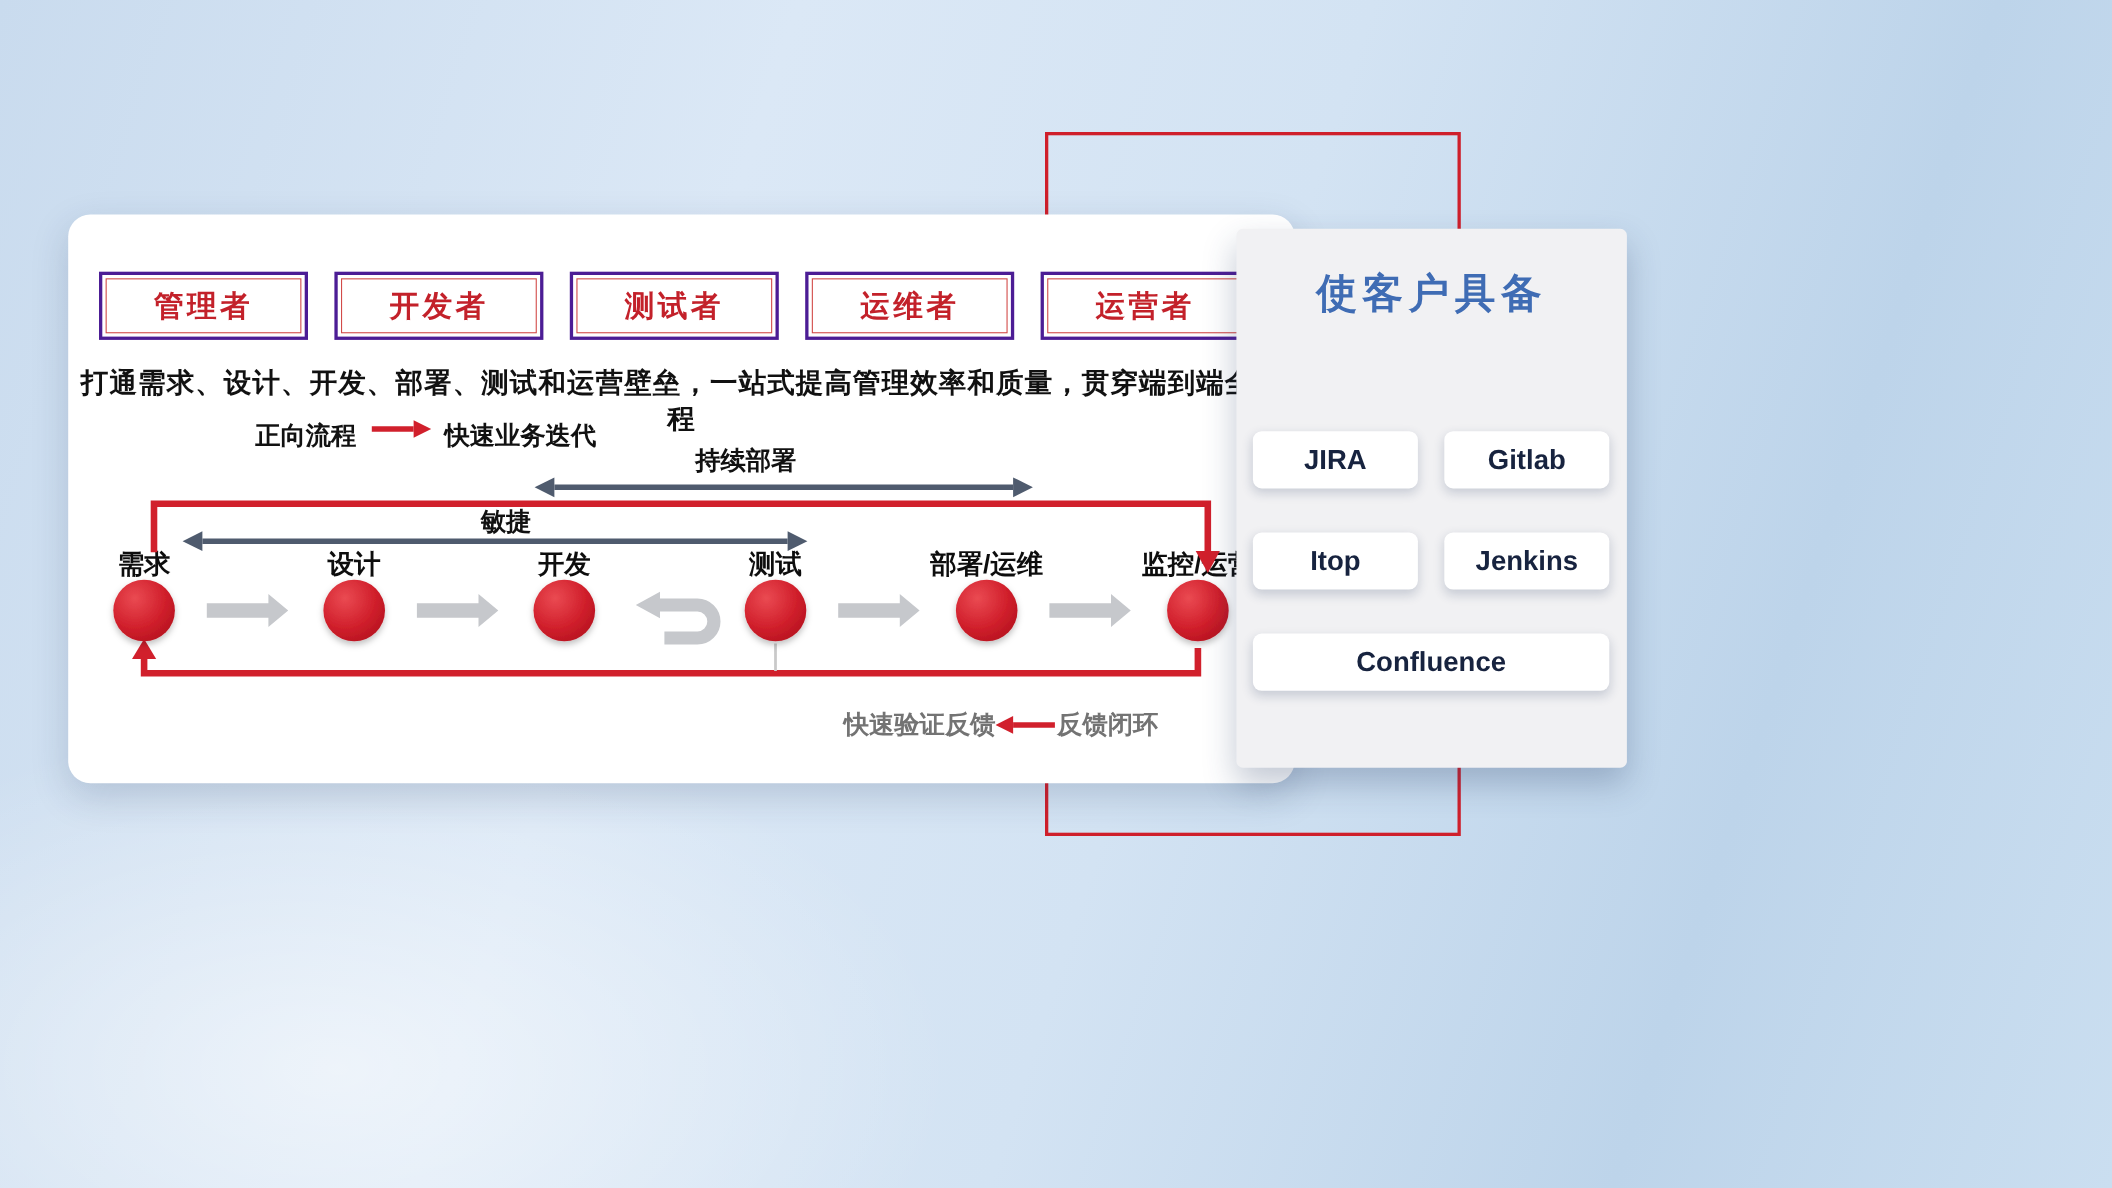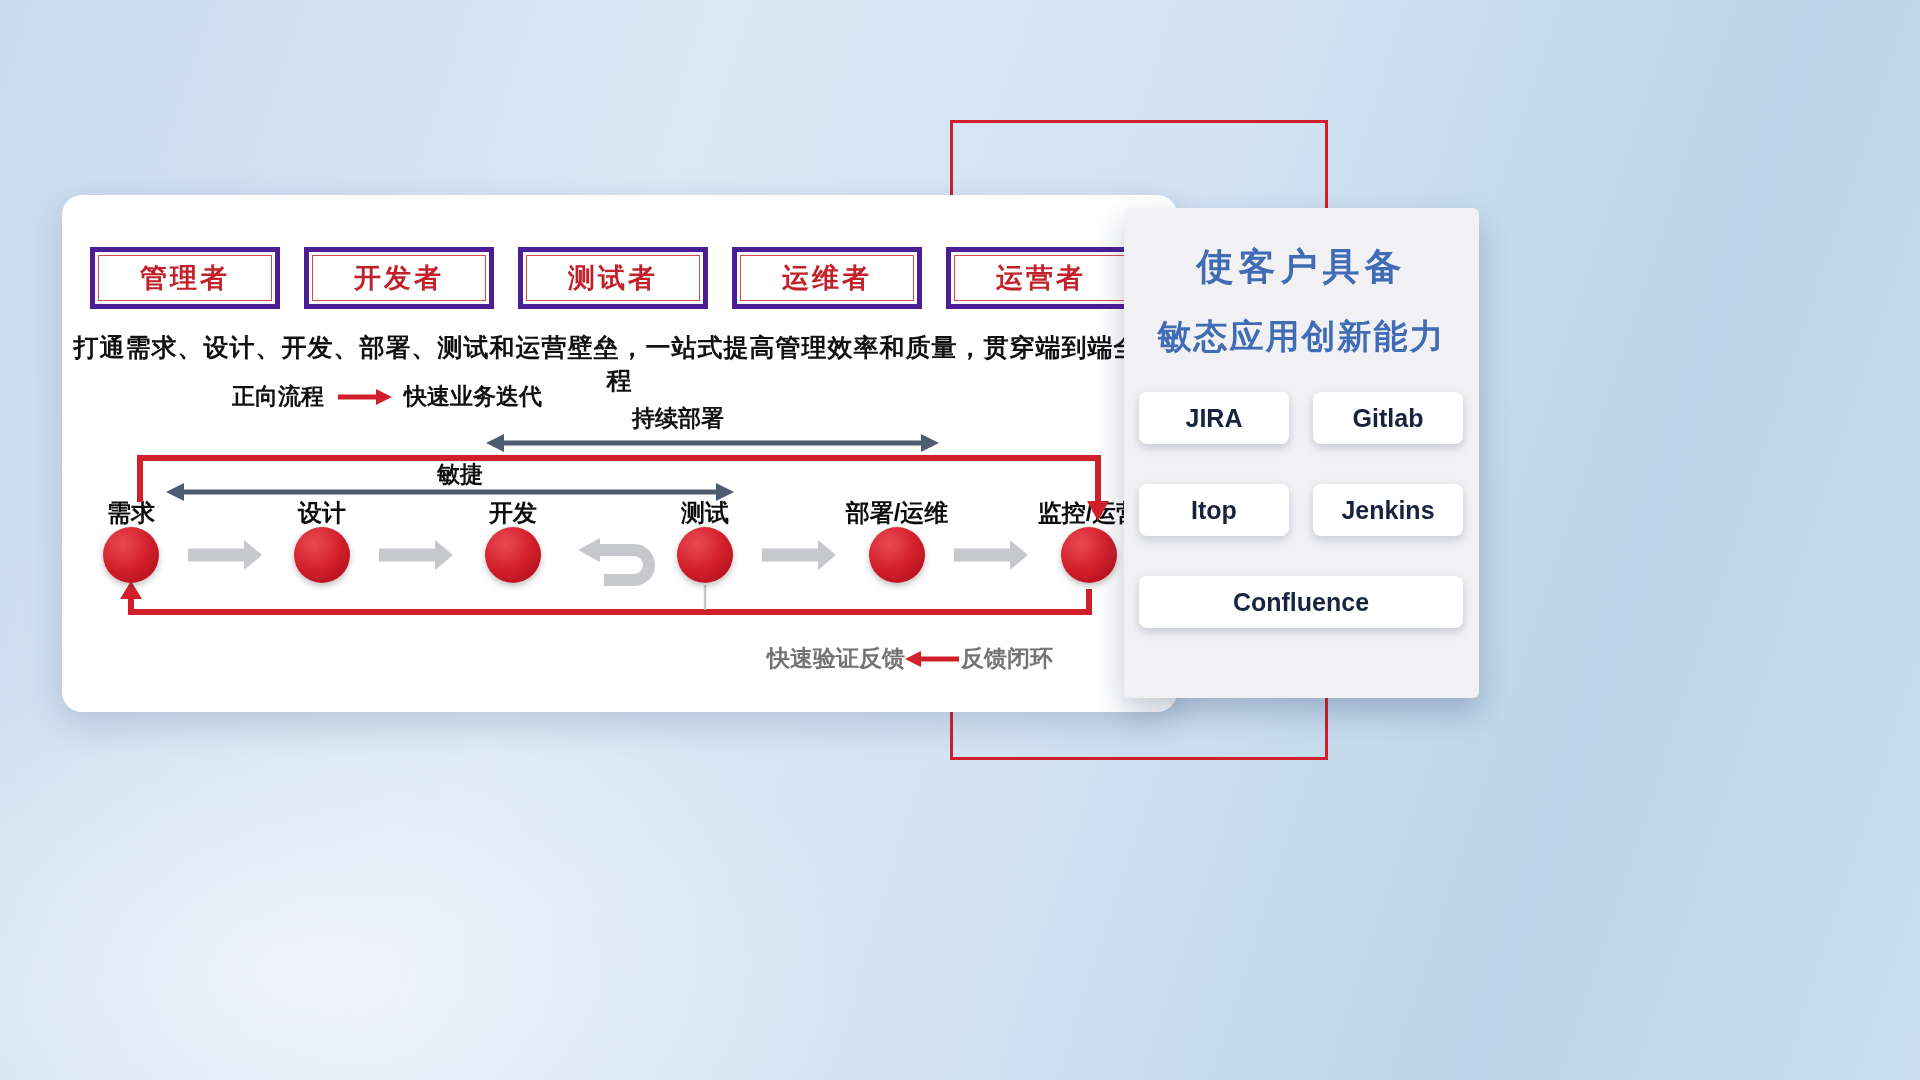--- a/index.html
+++ b/index.html
@@ -16,29 +16,29 @@
 
   
   .red-frame { position:absolute; left:950px; top:120px; width:372px; height:634px;
     border:3px solid #cf1f2b; z-index:1; }
 
   
   .card { position:absolute; left:62px; top:195px; width:1115px; height:517px;
     background:#ffffff; border-radius:20px; box-shadow:0 12px 34px rgba(30,50,90,.18); z-index:2; }
 
   .roles { position:absolute; left:28px; top:52px; width:1046px; display:flex; justify-content:space-between; }
-  .role-box { width:190px; height:62px; border:5px solid #4c1d95; padding:3px; box-sizing:border-box; background:#fff; }
+  .role-box { width:190px; height:62px; border:3px solid #4c1d95; padding:3px; box-sizing:border-box; background:#fff; }
   .role-inner { width:100%; height:100%; border:1px solid #d24b49; box-sizing:border-box;
     display:flex; align-items:center; justify-content:center;
     font-size:27px; font-weight:bold; color:#c3212a; letter-spacing:3px; }
 
   .subtitle { position:absolute; left:0; top:136px; width:100%; text-align:center;
     font-size:25px; font-weight:bold; color:#111; letter-spacing:1px; }
 
-  .legend-forward { position:absolute; left:170px; top:186px; display:flex; align-items:center; gap:12px;
+  .legend-forward { position:absolute; left:170px; top:186px; display:flex; gap:12px;
     font-size:23px; font-weight:bold; color:#111; }
 
   .cd-label { position:absolute; left:616px; top:208px; transform:translateX(-50%);
     font-size:23px; font-weight:bold; color:#111; }
   .agile-label { position:absolute; left:398px; top:264px; transform:translateX(-50%);
     font-size:23px; font-weight:bold; color:#111; }
 
   .stage-label { position:absolute; top:302px; transform:translateX(-50%);
     font-size:24px; font-weight:bold; color:#0d0d0d; white-space:nowrap; }
 
@@ -173,21 +173,20 @@
         <circle cx="643" cy="360" r="28" fill="url(#circleGrad)"></circle>
         <circle cx="835" cy="360" r="28" fill="url(#circleGrad)"></circle>
         <circle cx="1027" cy="360" r="28" fill="url(#circleGrad)"></circle>
       </g>
     </svg>
 
   </div>
 
   <div class="panel">
     <div class="panel-title1">使客户具备</div>
-    <div class="panel-title2">敏态应用创新能力</div>
     <div class="tools">
       <div class="tool">JIRA</div>
       <div class="tool">Gitlab</div>
       <div class="tool">Itop</div>
       <div class="tool">Jenkins</div>
       <div class="tool wide">Confluence</div>
     </div>
   </div>
 
 </div>

